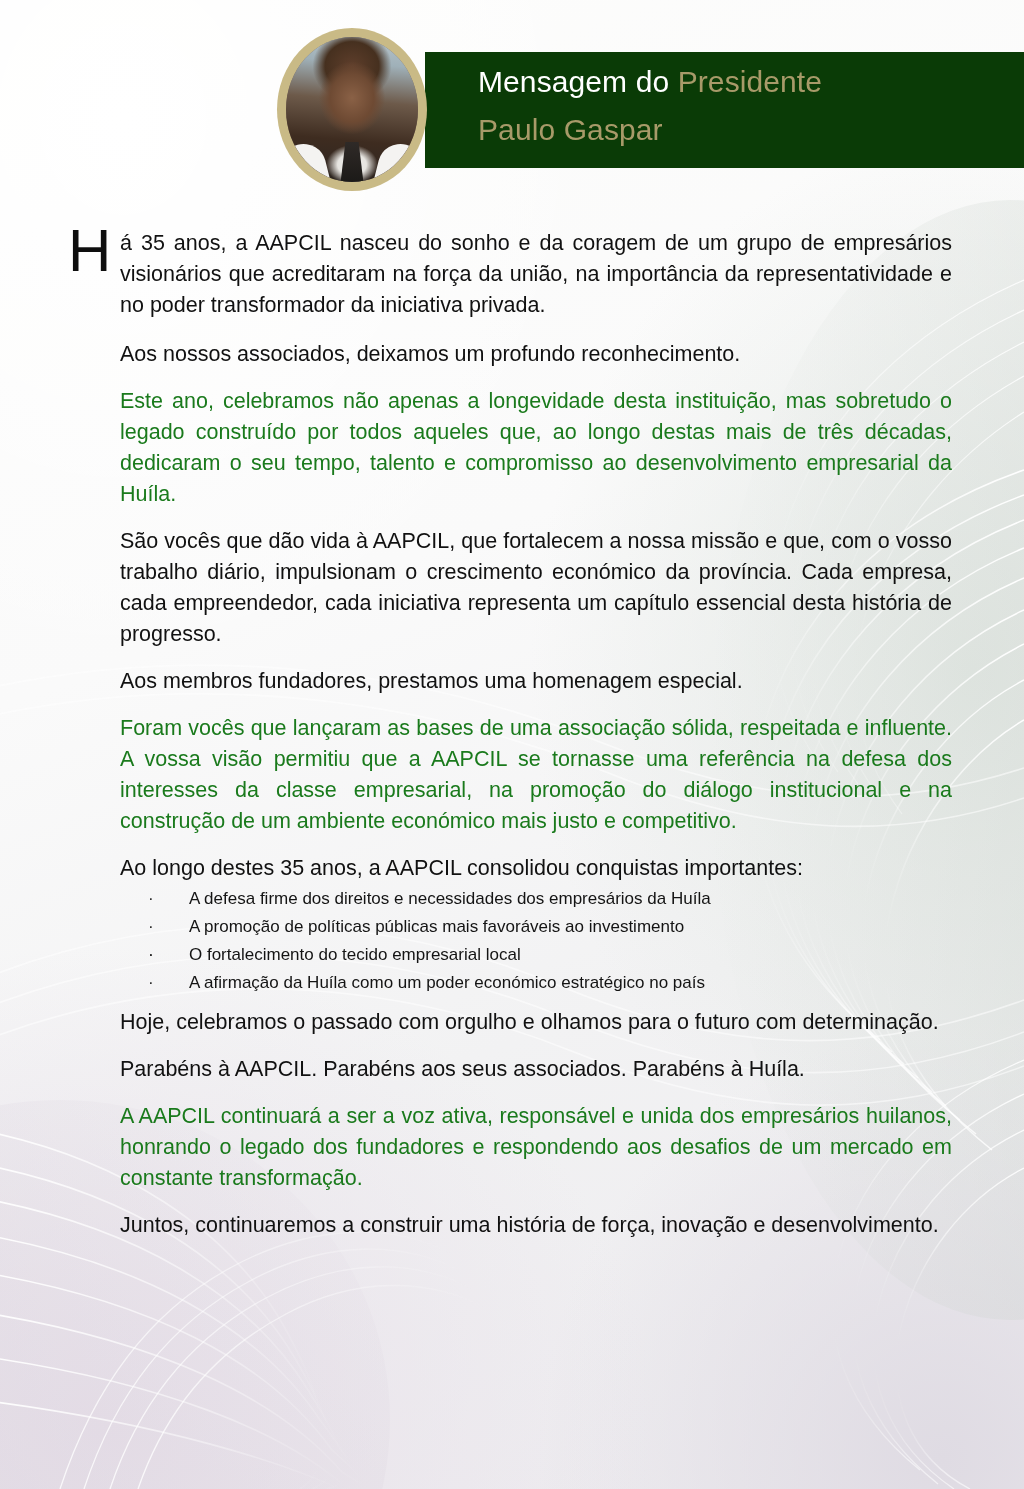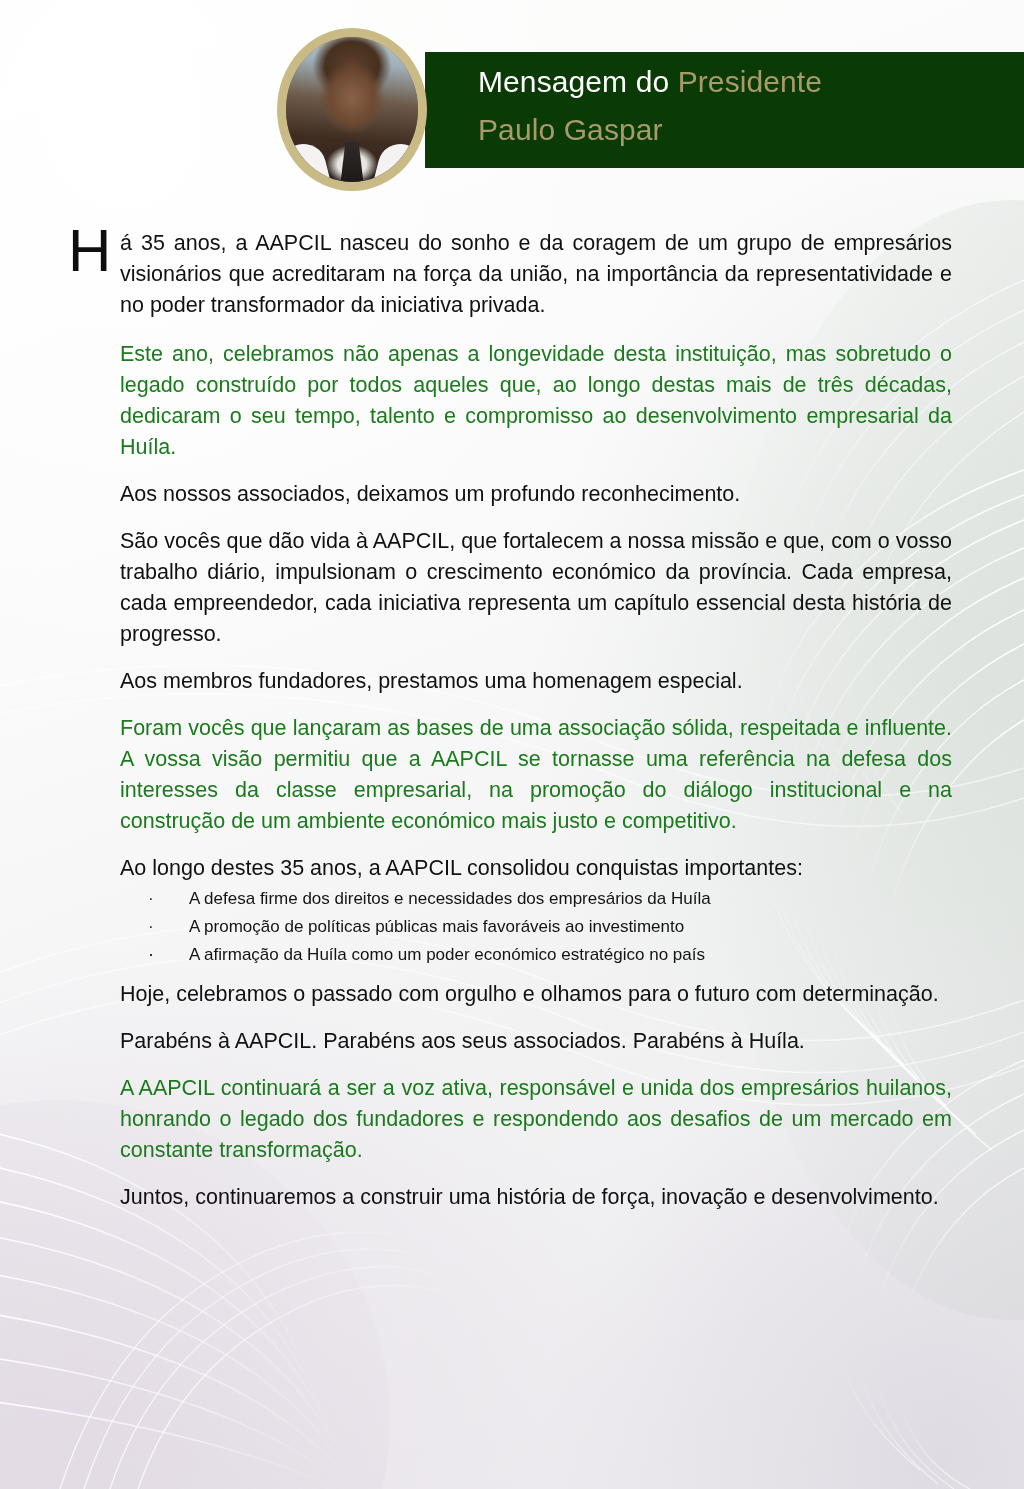--- a/index.html
+++ b/index.html
@@ -283,23 +283,23 @@
     </div>
   </div>
 </div>
 
 <div class="content">
 
   <p class="para lead">
     <span class="dropcap">H</span><span>á 35 anos, a AAPCIL nasceu do sonho e da coragem de um grupo de empresários visionários que acreditaram na força da união, na importância da representatividade e no poder transformador da iniciativa privada.</span>
   </p>
 
+  <p class="para">Aos nossos associados, deixamos um profundo reconhecimento.</p>
+
   <p class="para green">Este ano, celebramos não apenas a longevidade desta instituição, mas sobretudo o legado construído por todos aqueles que, ao longo destas mais de três décadas, dedicaram o seu tempo, talento e compromisso ao desenvolvimento empresarial da Huíla.</p>
-
-  <p class="para">Aos nossos associados, deixamos um profundo reconhecimento.</p>
 
   <p class="para">São vocês que dão vida à AAPCIL, que fortalecem a nossa missão e que, com o vosso trabalho diário, impulsionam o crescimento económico da província. Cada empresa, cada empreendedor, cada iniciativa representa um capítulo essencial desta história de progresso.</p>
 
   <p class="para">Aos membros fundadores, prestamos uma homenagem especial.</p>
 
   <p class="para green">Foram vocês que lançaram as bases de uma associação sólida, respeitada e influente. A vossa visão permitiu que a AAPCIL se tornasse uma referência na defesa dos interesses da classe empresarial, na promoção do diálogo institucional e na construção de um ambiente económico mais justo e competitivo.</p>
 
   <p class="para tight">Ao longo destes 35 anos, a AAPCIL consolidou conquistas importantes:</p>
 
   <ul class="achievements">
@@ -309,20 +309,21 @@
     </li>
     <li>
       <span class="dot">·</span>
       <span class="bullet-text">A promoção de políticas públicas mais favoráveis ao investimento</span>
     </li>
     <li class="wrap">
       <span class="dot">·</span>
     </li>
     <li>
       <span class="dot">·</span>
+      <span class="bullet-text">O fortalecimento do tecido empresarial local</span>
     </li>
     <li>
       <span class="dot">·</span>
       <span class="bullet-text">A afirmação da Huíla como um poder económico estratégico no país</span>
     </li>
   </ul>
 
   <p class="para">Hoje, celebramos o passado com orgulho e olhamos para o futuro com determinação.</p>
 
   <p class="para">Parabéns à AAPCIL. Parabéns aos seus associados. Parabéns à Huíla.</p>

